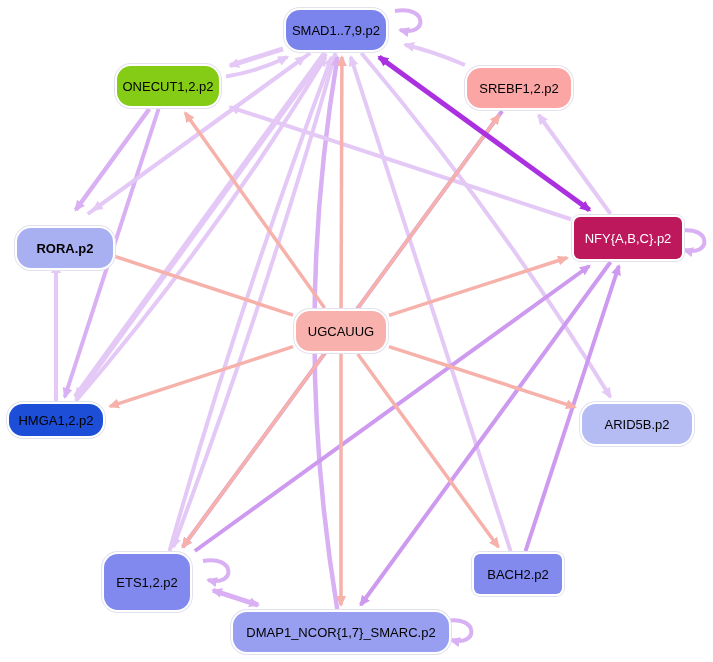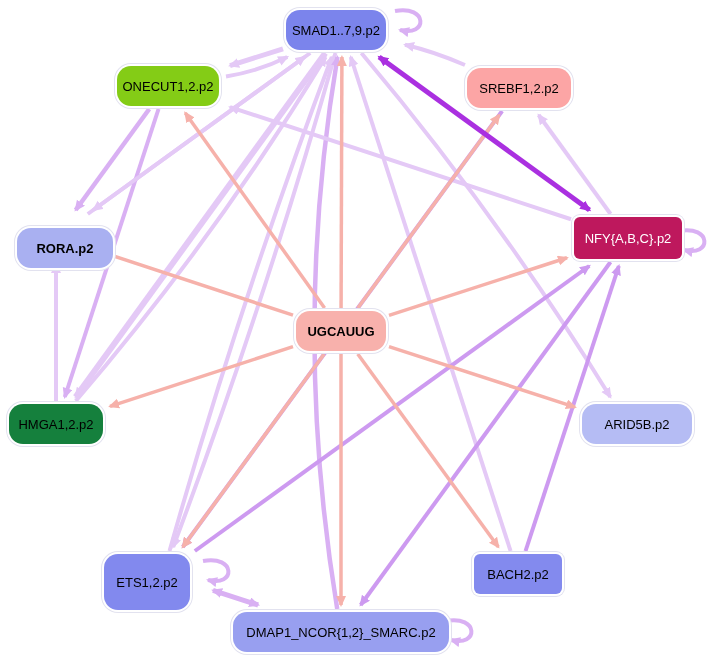--- a/index.html
+++ b/index.html
@@ -77,25 +77,25 @@
       <path fill="none" stroke="#f6b1aa" stroke-width="3.5" d="M 324.1522633744856 354 L 182.77777777777777 547" marker-end="url(#arr-pink)"></path>
       <path fill="none" stroke="#f6b1aa" stroke-width="3.5" d="M 357.75308641975306 354 L 498.3333333333333 547" marker-end="url(#arr-pink)"></path>
       <path fill="none" stroke="#f6b1aa" stroke-width="3.5" d="M 341 354 L 341 605" marker-end="url(#arr-pink)"></path>
       <path fill="none" stroke="#aa30e0" stroke-width="5" d="M 379.125 57 L 589.5 210" marker-end="url(#arr-dark)" marker-start="url(#arr-dark)"></path>
       <path fill="none" stroke="#d9b0f3" stroke-width="4" d="M 395 11 C 428 5, 428 37, 400 30" marker-end="url(#arr-medlight)"></path>
       <path fill="none" stroke="#d9b0f3" stroke-width="4" d="M 679 231 C 712 225, 712 257, 684 250" marker-end="url(#arr-medlight)"></path>
       <path fill="none" stroke="#d9b0f3" stroke-width="4" d="M 203 561 C 236 555, 236 587, 208 580" marker-end="url(#arr-medlight)"></path>
       <path fill="none" stroke="#d9b0f3" stroke-width="4" d="M 446 621 C 479 615, 479 647, 451 640" marker-end="url(#arr-medlight)"></path>
     </svg>
   <div id="node-layer">
-      <div class="node" style="left: 296px; top: 311px; width: 90px; height: 40px; background: rgb(248, 177, 172); color: rgb(0, 0, 0); font-weight: bold;">UGCAUUG</div>
+      <div class="node" style="left: 296px; top: 311px; width: 90px; height: 40px; background: rgb(248, 177, 172); color: rgb(0, 0, 0);">UGCAUUG</div>
       <div class="node" style="left: 286px; top: 10px; width: 100px; height: 40px; background: rgb(123, 132, 236); color: rgb(0, 0, 0);">SMAD1..7,9.p2</div>
       <div class="node" style="left: 117px; top: 66px; width: 102px; height: 40px; background: #84cc16; color: rgb(0, 0, 0);">ONECUT1,2.p2</div>
       <div class="node" style="left: 467px; top: 68px; width: 104px; height: 40px; background: #fca5a5; color: rgb(0, 0, 0);">SREBF1,2.p2</div>
       <div class="node" style="left: 17px; top: 228px; width: 96px; height: 40px; background: rgb(169, 176, 241); color: rgb(0, 0, 0); font-weight: bold;">RORA.p2</div>
       <div class="node" style="left: 574px; top: 217px; width: 108px; height: 42px; background: #be185d; color: rgb(255, 255, 255); border-radius: 6px;">NFY{A,B,C}.p2</div>
-      <div class="node" style="left: 9px; top: 404px; width: 94px; height: 40px; background: #15803d; color: rgb(0, 0, 0);">HMGA1,2.p2</div>
+      <div class="node" style="left: 9px; top: 404px; width: 94px; height: 32px; background: #1d4ed8; color: rgb(0, 0, 0);">HMGA1,2.p2</div>
       <div class="node" style="left: 582px; top: 404px; width: 110px; height: 40px; background: rgb(181, 188, 244); color: rgb(0, 0, 0);">ARID5B.p2</div>
       <div class="node" style="left: 104px; top: 554px; width: 86px; height: 56px; background: rgb(130, 137, 238); color: rgb(0, 0, 0);">ETS1,2.p2</div>
       <div class="node" style="left: 474px; top: 554px; width: 88px; height: 40px; background: rgb(131, 138, 238); color: rgb(0, 0, 0); border-radius: 6px;">BACH2.p2</div>
-      <div class="node" style="left: 233px; top: 612px; width: 216px; height: 40px; background: rgb(152, 159, 240); color: rgb(0, 0, 0);">DMAP1_NCOR{1,2}_SMARC.p2</div>
+      <div class="node" style="left: 233px; top: 612px; width: 216px; height: 40px; background: rgb(152, 159, 240); color: rgb(0, 0, 0);">DMAP1_NCOR{1,7}_SMARC.p2</div>
     </div>
 </div>
 
 </body></html>

